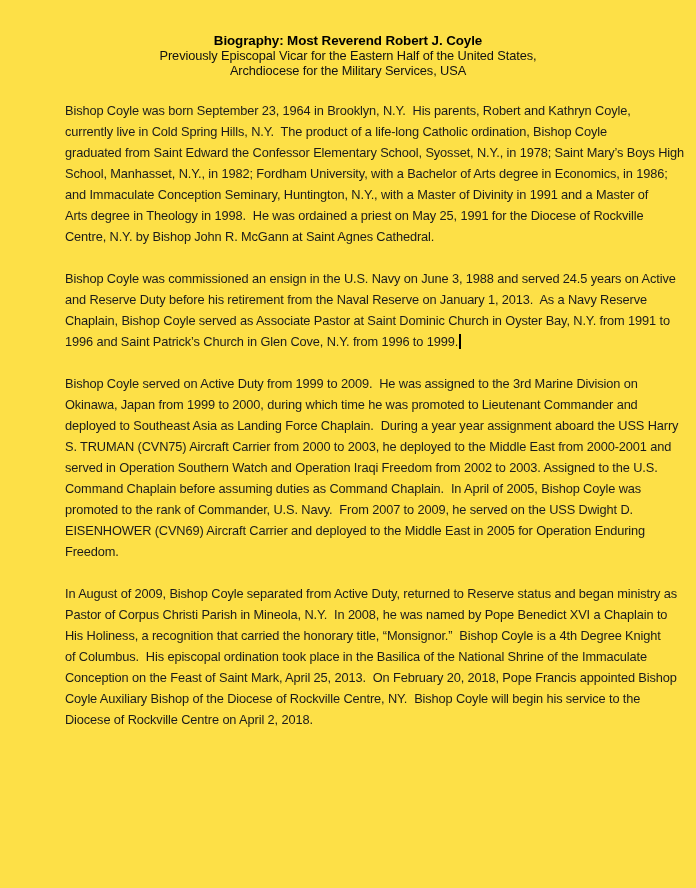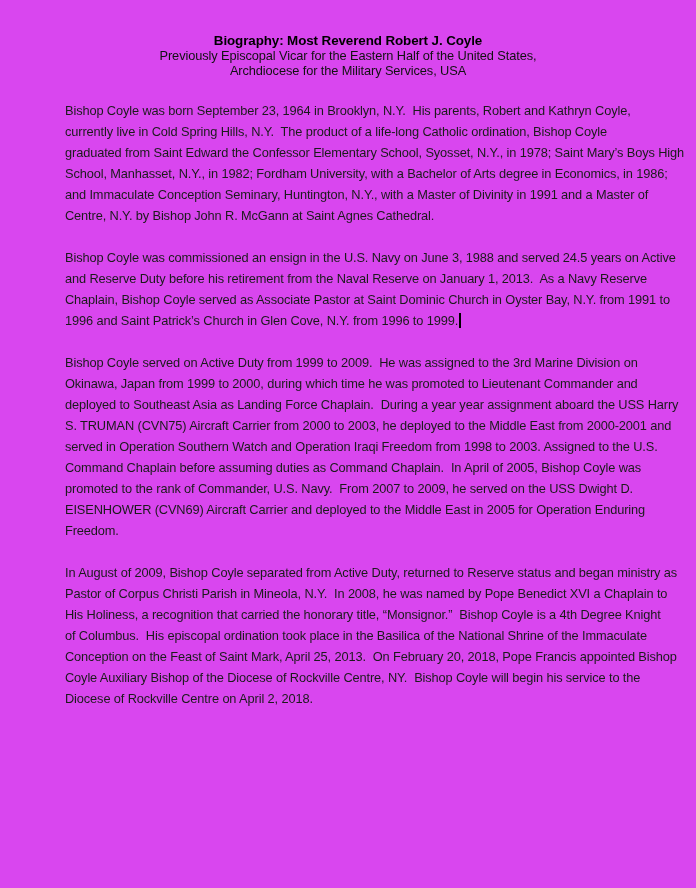--- a/index.html
+++ b/index.html
@@ -4,21 +4,21 @@
 <style>
   html, body {
     margin: 0;
     padding: 0;
     background: #ffffff;
   }
   .page {
     position: relative;
     width: 696px;
     height: 888px;
-    background: #d946ef;
+    background: #fde047;
     overflow: hidden;
     font-family: "Liberation Sans", "DejaVu Sans", sans-serif;
     color: #1b1b1b;
   }
   .doc-header {
     padding-top: 33px;
     text-align: center;
     line-height: 15px;
     font-size: 12.8px;
     letter-spacing: -0.1px;
@@ -66,36 +66,37 @@
   </header>
 
   <main class="doc-body">
 
     <div class="para">
       <span class="line">Bishop Coyle was born September 23, 1964 in Brooklyn, N.Y.  His parents, Robert and Kathryn Coyle,</span>
       <span class="line">currently live in Cold Spring Hills, N.Y.  The product of a life-long Catholic ordination, Bishop Coyle</span>
       <span class="line">graduated from Saint Edward the Confessor Elementary School, Syosset, N.Y., in 1978; Saint Mary’s Boys High</span>
       <span class="line">School, Manhasset, N.Y., in 1982; Fordham University, with a Bachelor of Arts degree in Economics, in 1986;</span>
       <span class="line">and Immaculate Conception Seminary, Huntington, N.Y., with a Master of Divinity in 1991 and a Master of</span>
+      <span class="line">Arts degree in Theology in 1998.  He was ordained a priest on May 25, 1991 for the Diocese of Rockville</span>
       <span class="line">Centre, N.Y. by Bishop John R. McGann at Saint Agnes Cathedral.</span>
     </div>
 
     <div class="para">
       <span class="line">Bishop Coyle was commissioned an ensign in the U.S. Navy on June 3, 1988 and served 24.5 years on Active</span>
       <span class="line">and Reserve Duty before his retirement from the Naval Reserve on January 1, 2013.  As a Navy Reserve</span>
       <span class="line">Chaplain, Bishop Coyle served as Associate Pastor at Saint Dominic Church in Oyster Bay, N.Y. from 1991 to</span>
       <span class="line"><span>1996 and Saint Patrick’s Church in Glen Cove, N.Y. from 1996 to 1999.</span><span class="caret"></span></span>
     </div>
 
     <div class="para">
       <span class="line">Bishop Coyle served on Active Duty from 1999 to 2009.  He was assigned to the 3rd Marine Division on</span>
       <span class="line">Okinawa, Japan from 1999 to 2000, during which time he was promoted to Lieutenant Commander and</span>
       <span class="line">deployed to Southeast Asia as Landing Force Chaplain.  During a year year assignment aboard the USS Harry</span>
       <span class="line">S. TRUMAN (CVN75) Aircraft Carrier from 2000 to 2003, he deployed to the Middle East from 2000-2001 and</span>
-      <span class="line">served in Operation Southern Watch and Operation Iraqi Freedom from 1998 to 2003. Assigned to the U.S.</span>
+      <span class="line">served in Operation Southern Watch and Operation Iraqi Freedom from 2002 to 2003. Assigned to the U.S.</span>
       <span class="line">Command Chaplain before assuming duties as Command Chaplain.  In April of 2005, Bishop Coyle was</span>
       <span class="line">promoted to the rank of Commander, U.S. Navy.  From 2007 to 2009, he served on the USS Dwight D.</span>
       <span class="line">EISENHOWER (CVN69) Aircraft Carrier and deployed to the Middle East in 2005 for Operation Enduring</span>
       <span class="line">Freedom.</span>
     </div>
 
     <div class="para">
       <span class="line">In August of 2009, Bishop Coyle separated from Active Duty, returned to Reserve status and began ministry as</span>
       <span class="line">Pastor of Corpus Christi Parish in Mineola, N.Y.  In 2008, he was named by Pope Benedict XVI a Chaplain to</span>
       <span class="line">His Holiness, a recognition that carried the honorary title, “Monsignor.”  Bishop Coyle is a 4th Degree Knight</span>

